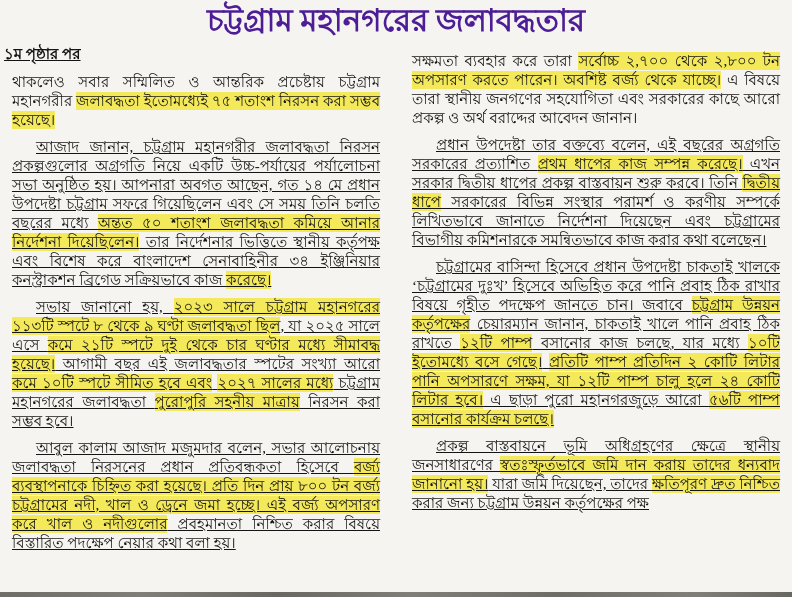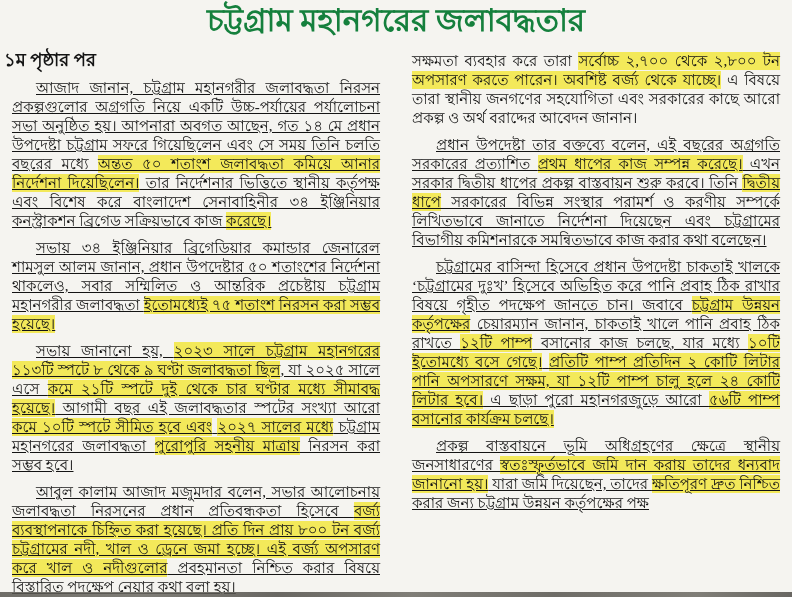--- a/index.html
+++ b/index.html
@@ -13,35 +13,36 @@
     box-sizing: border-box;
     font-family: "Liberation Serif", "DejaVu Serif", serif;
     color: #141414;
   }
   .headline {
     margin: 2px 0 4px 0;
     text-align: center;
     font-size: 31px;
     line-height: 38px;
     font-weight: 700;
-    color: #15803d;
+    color: #4c1d95;
     font-family: "Liberation Serif", "DejaVu Serif", serif;
   }
   .columns {
     display: flex;
     gap: 16px;
     padding: 0 4px;
     align-items: flex-start;
   }
   .column { flex: 1 1 0; min-width: 0; }
   .cont-label {
-    margin: 6px 0 1px 0;
+    margin: 0 0 1px 0;
     font-weight: 700;
-    font-size: 18px;
+    font-size: 15px;
     line-height: 21px;
+    text-decoration: underline;
   }
   .para {
     margin: 8px;
     font-size: 15px;
     line-height: 19px;
     text-align: justify;
     text-justify: inter-word;
   }
   .para.indent { text-indent: 1.6em; text-decoration: underline; }
   .hl {
@@ -62,22 +63,22 @@
 </style>
 </head>
 <body>
 
 <div class="page">
   <h1 class="headline">চট্টগ্রাম মহানগরের জলাবদ্ধতার</h1>
 
   <div class="columns">
     <div class="column">
       <p class="cont-label">১ম পৃষ্ঠার পর</p>
+    <p class="para"><span>থাকলেও সবার সম্মিলিত ও আন্তরিক প্রচেষ্টায় চট্টগ্রাম মহানগরীর </span><span class="hl">জলাবদ্ধতা ইতোমধ্যেই ৭৫ শতাংশ নিরসন করা সম্ভব হয়েছে।</span></p>
         <p class="para indent"><span>আজাদ জানান, চট্টগ্রাম মহানগরীর জলাবদ্ধতা নিরসন প্রকল্পগুলোর অগ্রগতি নিয়ে একটি উচ্চ-পর্যায়ের পর্যালোচনা সভা অনুষ্ঠিত হয়। আপনারা অবগত আছেন, গত ১৪ মে প্রধান উপদেষ্টা চট্টগ্রাম সফরে গিয়েছিলেন এবং সে সময় তিনি চলতি বছরের মধ্যে </span><span class="hl">অন্তত ৫০ শতাংশ জলাবদ্ধতা কমিয়ে আনার নির্দেশনা দিয়েছিলেন।</span><span> তার নির্দেশনার ভিত্তিতে স্থানীয় কর্তৃপক্ষ এবং বিশেষ করে বাংলাদেশ সেনাবাহিনীর ৩৪ ইঞ্জিনিয়ার কনস্ট্রাকশন ব্রিগেড সক্রিয়ভাবে কাজ </span><span class="hl">করেছে।</span></p>
-        <p class="para indent"><span>সভায় ৩৪ ইঞ্জিনিয়ার ব্রিগেডিয়ার কমান্ডার জেনারেল শামসুল আলম জানান, প্রধান উপদেষ্টার ৫০ শতাংশের নির্দেশনা থাকলেও, সবার সম্মিলিত ও আন্তরিক প্রচেষ্টায় চট্টগ্রাম মহানগরীর জলাবদ্ধতা </span><span class="hl">ইতোমধ্যেই ৭৫ শতাংশ নিরসন করা সম্ভব হয়েছে।</span></p>
         <p class="para indent"><span>সভায় জানানো হয়, </span><span class="hl">২০২৩ সালে চট্টগ্রাম মহানগরের ১১৩টি স্পটে ৮ থেকে ৯ ঘণ্টা জলাবদ্ধতা ছিল</span><span>, যা ২০২৫ সালে এসে </span><span class="hl">কমে ২১টি স্পটে দুই থেকে চার ঘণ্টার মধ্যে সীমাবদ্ধ হয়েছে।</span><span> আগামী বছর এই জলাবদ্ধতার স্পটের সংখ্যা আরো </span><span class="hl">কমে ১০টি স্পটে সীমিত হবে এবং</span><span> </span><span class="hl">২০২৭ সালের মধ্যে</span><span> চট্টগ্রাম মহানগরের জলাবদ্ধতা </span><span class="hl">পুরোপুরি সহনীয় মাত্রায়</span><span> নিরসন করা সম্ভব হবে।</span></p>
         <p class="para indent"><span>আবুল কালাম আজাদ মজুমদার বলেন, সভার আলোচনায় জলাবদ্ধতা নিরসনের প্রধান প্রতিবন্ধকতা হিসেবে </span><span class="hl">বর্জ্য ব্যবস্থাপনাকে চিহ্নিত করা হয়েছে। প্রতি দিন প্রায় ৮০০ টন বর্জ্য চট্টগ্রামের নদী, খাল ও ড্রেনে জমা হচ্ছে। এই বর্জ্য অপসারণ করে খাল ও নদীগুলোর</span><span> প্রবহমানতা নিশ্চিত করার বিষয়ে বিস্তারিত পদক্ষেপ নেয়ার কথা বলা হয়।</span></p>
       </div>
     <div class="column">
         <p class="para"><span>সক্ষমতা ব্যবহার করে তারা </span><span class="hl">সর্বোচ্চ ২,৭০০ থেকে ২,৮০০ টন অপসারণ করতে পারেন। অবশিষ্ট বর্জ্য থেকে যাচ্ছে।</span><span> এ বিষয়ে তারা স্থানীয় জনগণের সহযোগিতা এবং সরকারের কাছে আরো প্রকল্প ও অর্থ বরাদ্দের আবেদন জানান।</span></p>
         <p class="para indent"><span>প্রধান উপদেষ্টা তার বক্তব্যে বলেন, এই বছরের অগ্রগতি সরকারের প্রত্যাশিত </span><span class="hl">প্রথম ধাপের কাজ সম্পন্ন করেছে।</span><span> এখন সরকার দ্বিতীয় ধাপের প্রকল্প বাস্তবায়ন শুরু করবে। তিনি </span><span class="hl">দ্বিতীয় ধাপে</span><span> সরকারের বিভিন্ন সংস্থার পরামর্শ ও করণীয় সম্পর্কে লিখিতভাবে জানাতে নির্দেশনা দিয়েছেন এবং চট্টগ্রামের বিভাগীয় কমিশনারকে সমন্বিতভাবে কাজ করার কথা বলেছেন।</span></p>
         <p class="para indent"><span>চট্টগ্রামের বাসিন্দা হিসেবে প্রধান উপদেষ্টা চাকতাই খালকে ‘চট্টগ্রামের দুঃখ’ হিসেবে অভিহিত করে পানি প্রবাহ ঠিক রাখার বিষয়ে গৃহীত পদক্ষেপ জানতে চান। জবাবে </span><span class="hl">চট্টগ্রাম উন্নয়ন কর্তৃপক্ষের</span><span> চেয়ারম্যান জানান, চাকতাই খালে পানি প্রবাহ ঠিক রাখতে </span><span class="hl">১২টি পাম্প</span><span> বসানোর কাজ চলছে, যার মধ্যে </span><span class="hl">১০টি ইতোমধ্যে বসে গেছে।</span><span> </span><span class="hl">প্রতিটি পাম্প প্রতিদিন ২ কোটি লিটার পানি অপসারণে সক্ষম, যা ১২টি পাম্প চালু হলে ২৪ কোটি লিটার হবে।</span><span> এ ছাড়া পুরো মহানগরজুড়ে আরো </span><span class="hl">৫৬টি পাম্প বসানোর কার্যক্রম চলছে।</span></p>
         <p class="para indent"><span>প্রকল্প বাস্তবায়নে ভূমি অধিগ্রহণের ক্ষেত্রে স্থানীয় জনসাধারণের </span><span class="hl">স্বতঃস্ফূর্তভাবে জমি দান করায় তাদের ধন্যবাদ জানানো হয়।</span><span> যারা জমি দিয়েছেন, তাদের </span><span class="hl">ক্ষতিপূরণ দ্রুত নিশ্চিত</span><span> করার জন্য চট্টগ্রাম উন্নয়ন কর্তৃপক্ষের পক্ষ </span></p>
       </div>
   </div>

